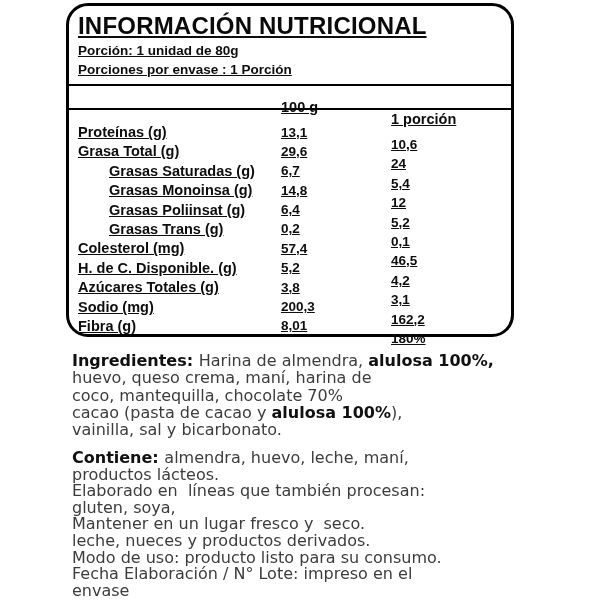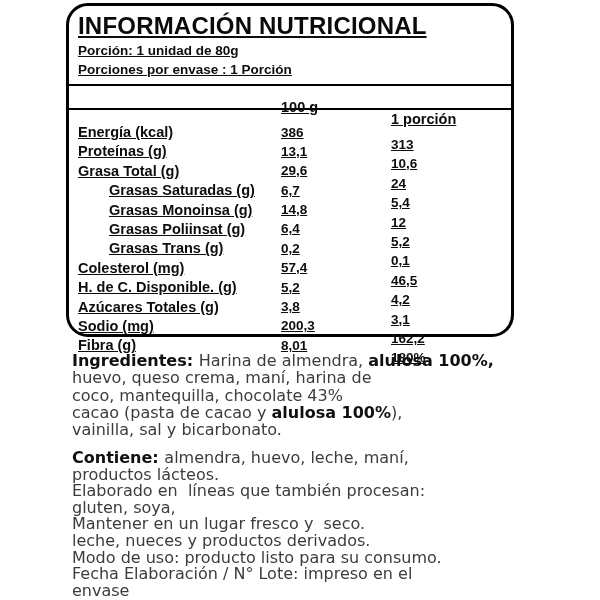--- a/index.html
+++ b/index.html
@@ -58,25 +58,20 @@
   </div>
   <div class="hr"></div>
   <div class="colhead">
     <div class="cell"></div>
     <div class="cell val" style="font-size:14.5px">100 g</div>
     <div class="cell val col2" style="font-size:14.5px">1 porción</div>
   </div>
   <div class="hr2"></div>
   <div class="rows">
       <div class="row">
-        <div class="cell lbl">Energía (kcal)</div>
-        <div class="cell val">386</div>
-        <div class="cell val col2">313</div>
-      </div>
-      <div class="row">
         <div class="cell lbl">Proteínas (g)</div>
         <div class="cell val">13,1</div>
         <div class="cell val col2">10,6</div>
       </div>
       <div class="row">
         <div class="cell lbl">Grasa Total (g)</div>
         <div class="cell val">29,6</div>
         <div class="cell val col2">24</div>
       </div>
       <div class="row">
@@ -123,21 +118,21 @@
         <div class="cell lbl">Fibra (g)</div>
         <div class="cell val">8,01</div>
         <div class="cell val col2">180%</div>
       </div>
     </div>
 </div>
 
 <div class="para ingredients">
     <div class="line"><b>Ingredientes: </b><span>Harina de almendra, </span><b>alulosa 100%,</b></div>
     <div class="line"><span>huevo, queso crema, maní, harina de</span></div>
-    <div class="line"><span>coco, mantequilla, chocolate 43%</span></div>
+    <div class="line"><span>coco, mantequilla, chocolate 70%</span></div>
     <div class="line"><span>cacao (pasta de cacao y </span><b>alulosa 100%</b><span>),</span></div>
     <div class="line"><span>vainilla, sal y bicarbonato.</span></div>
   </div>
 
 <div class="para notes">
     <div class="line"><b>Contiene: </b><span>almendra, huevo, leche, maní,</span></div>
     <div class="line"><span>productos lácteos.</span></div>
     <div class="line"><span>Elaborado en  líneas que también procesan:</span></div>
     <div class="line"><span>gluten, soya,</span></div>
     <div class="line"><span>Mantener en un lugar fresco y  seco.</span></div>

